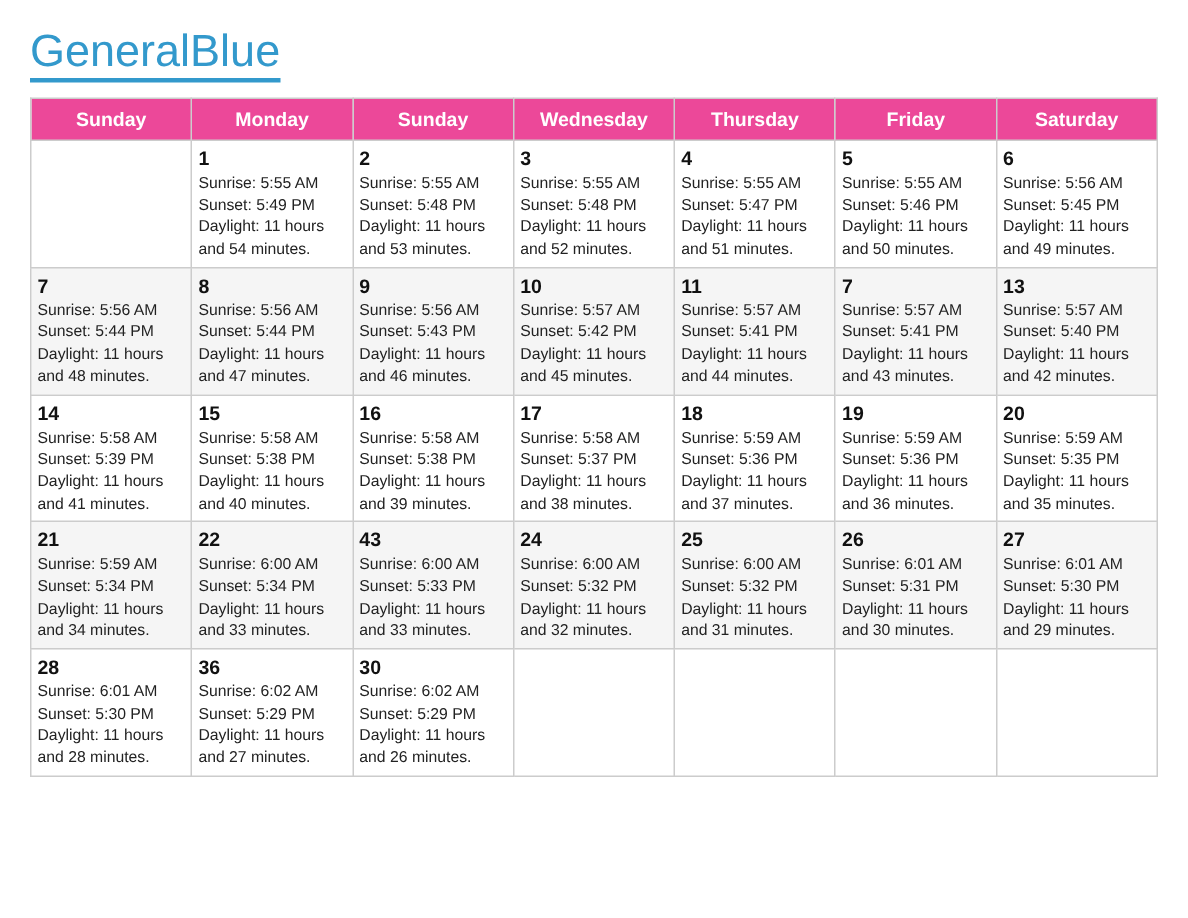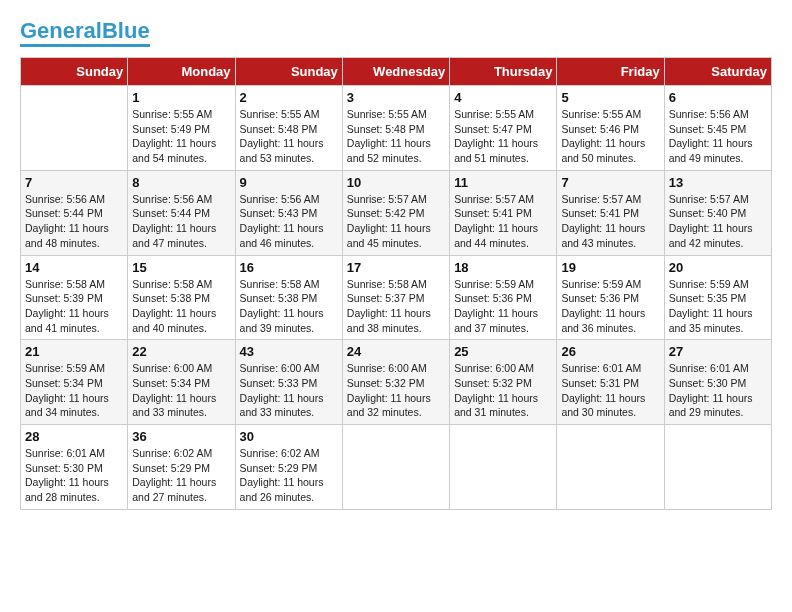--- a/index.html
+++ b/index.html
@@ -15,22 +15,22 @@
       justify-content: space-between;
       align-items: flex-start;
       margin-bottom: 10px;
     }
     .logo {
       display: flex;
       flex-direction: column;
       align-items: flex-start;
     }
     .logo-text {
-      font-size: 22px;
-      font-weight: bold;
+      font-size: 30px;
+      font-weight: normal;
       color: #1a3a5c;
       line-height: 1;
     }
     .logo-text span {
       color: #3399cc;
     }
     .logo-underline {
       width: 100%;
       height: 3px;
       background: #3399cc;
@@ -47,24 +47,24 @@
     .location-title {
       font-size: 16px;
       color: #1a3a5c;
     }
     table {
       width: 100%;
       border-collapse: collapse;
       font-size: 11px;
     }
     thead tr th {
-      background: #b91c1c;
+      background: #ec4899;
       color: #fff;
       padding: 6px 4px;
-      text-align: right;
+      text-align: center;
       font-size: 13px;
       border: 1px solid #ccc;
     }
     tbody tr td {
       border: 1px solid #ccc;
       vertical-align: top;
       padding: 4px;
       min-width: 100px;
       background: #fff;
       min-height: 80px;

